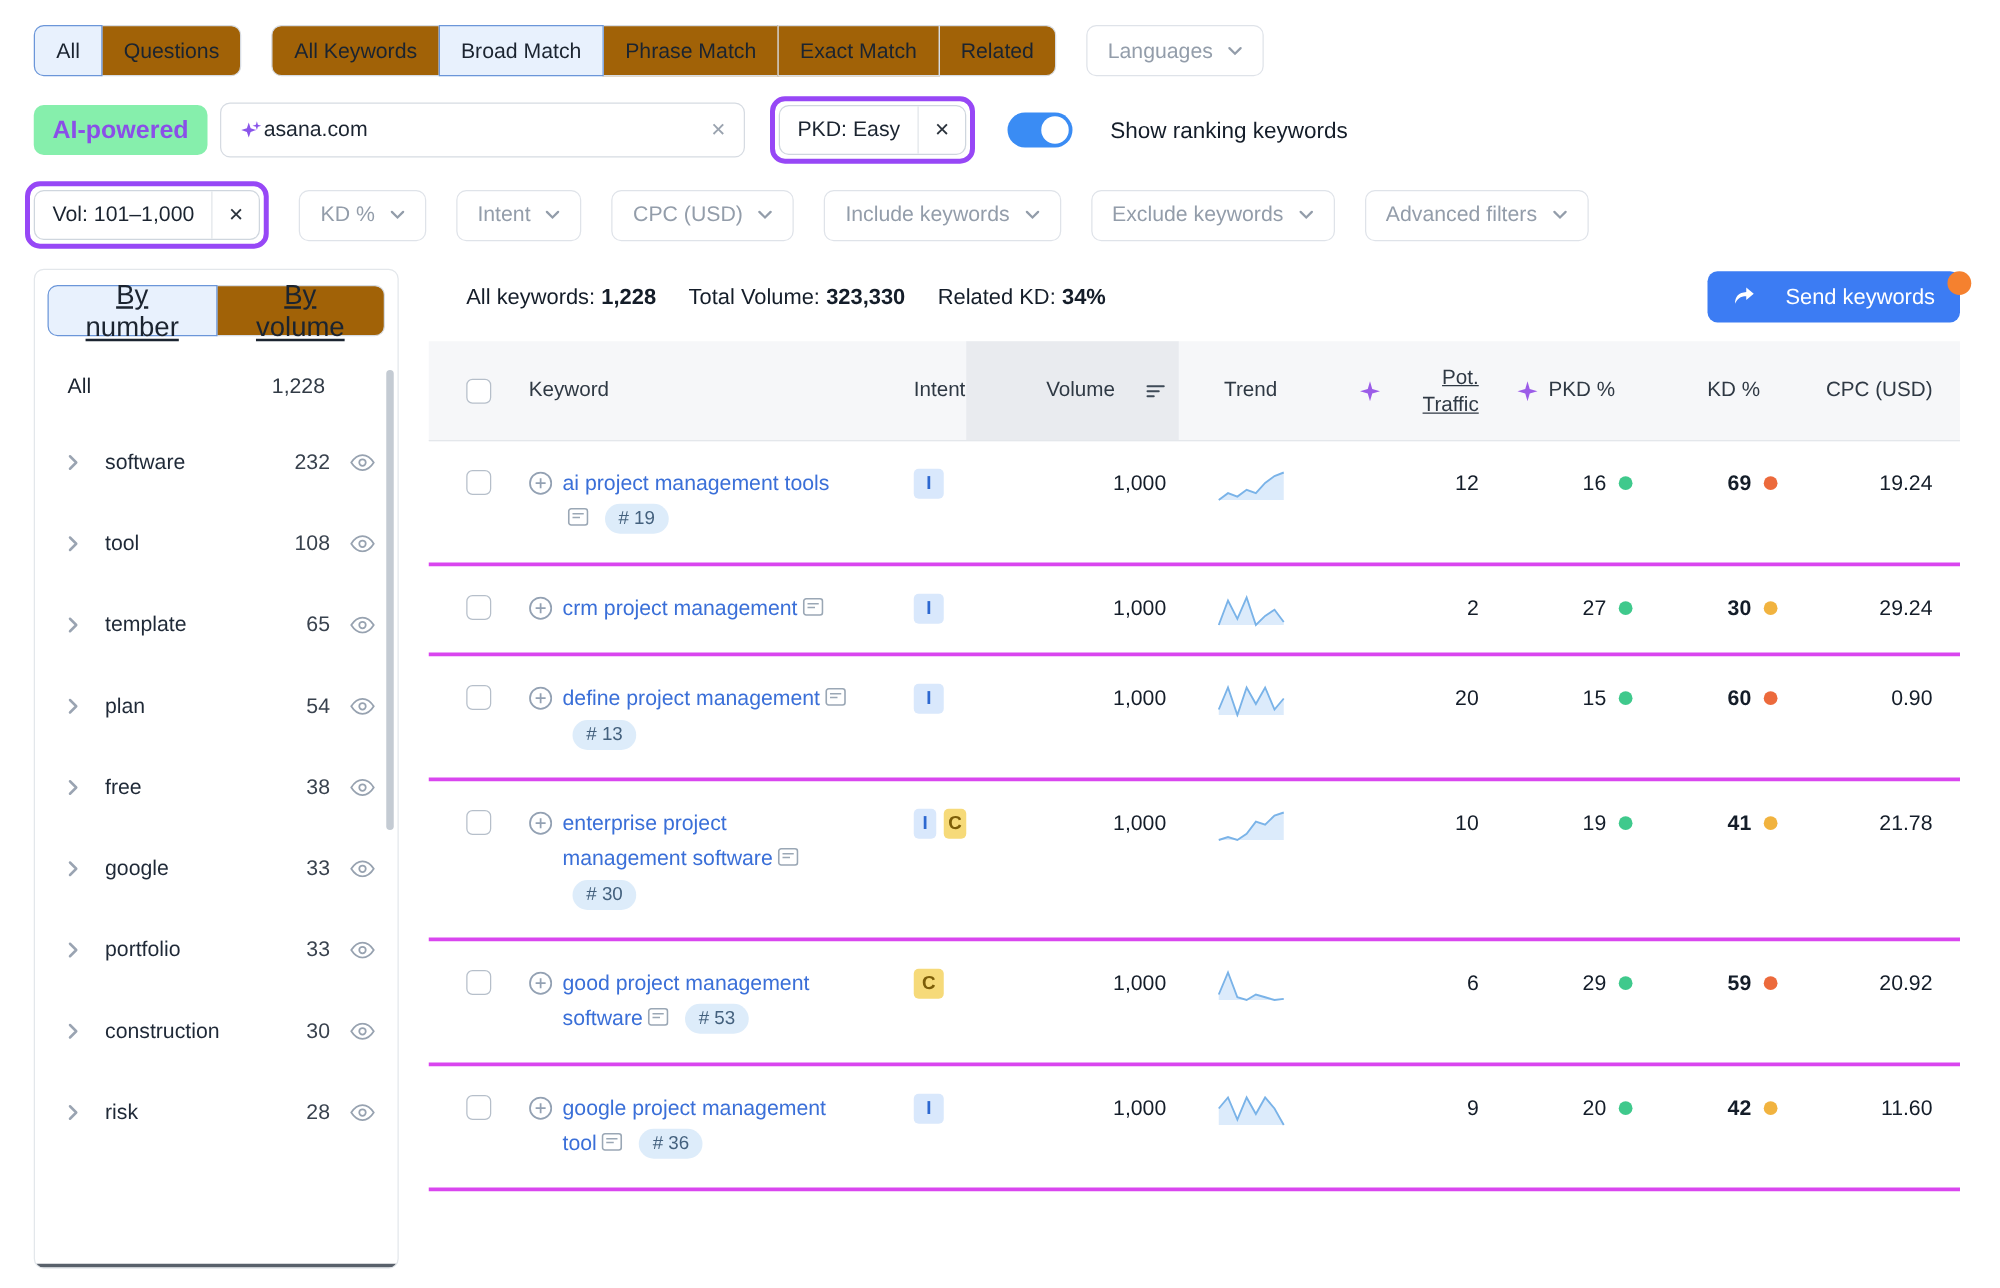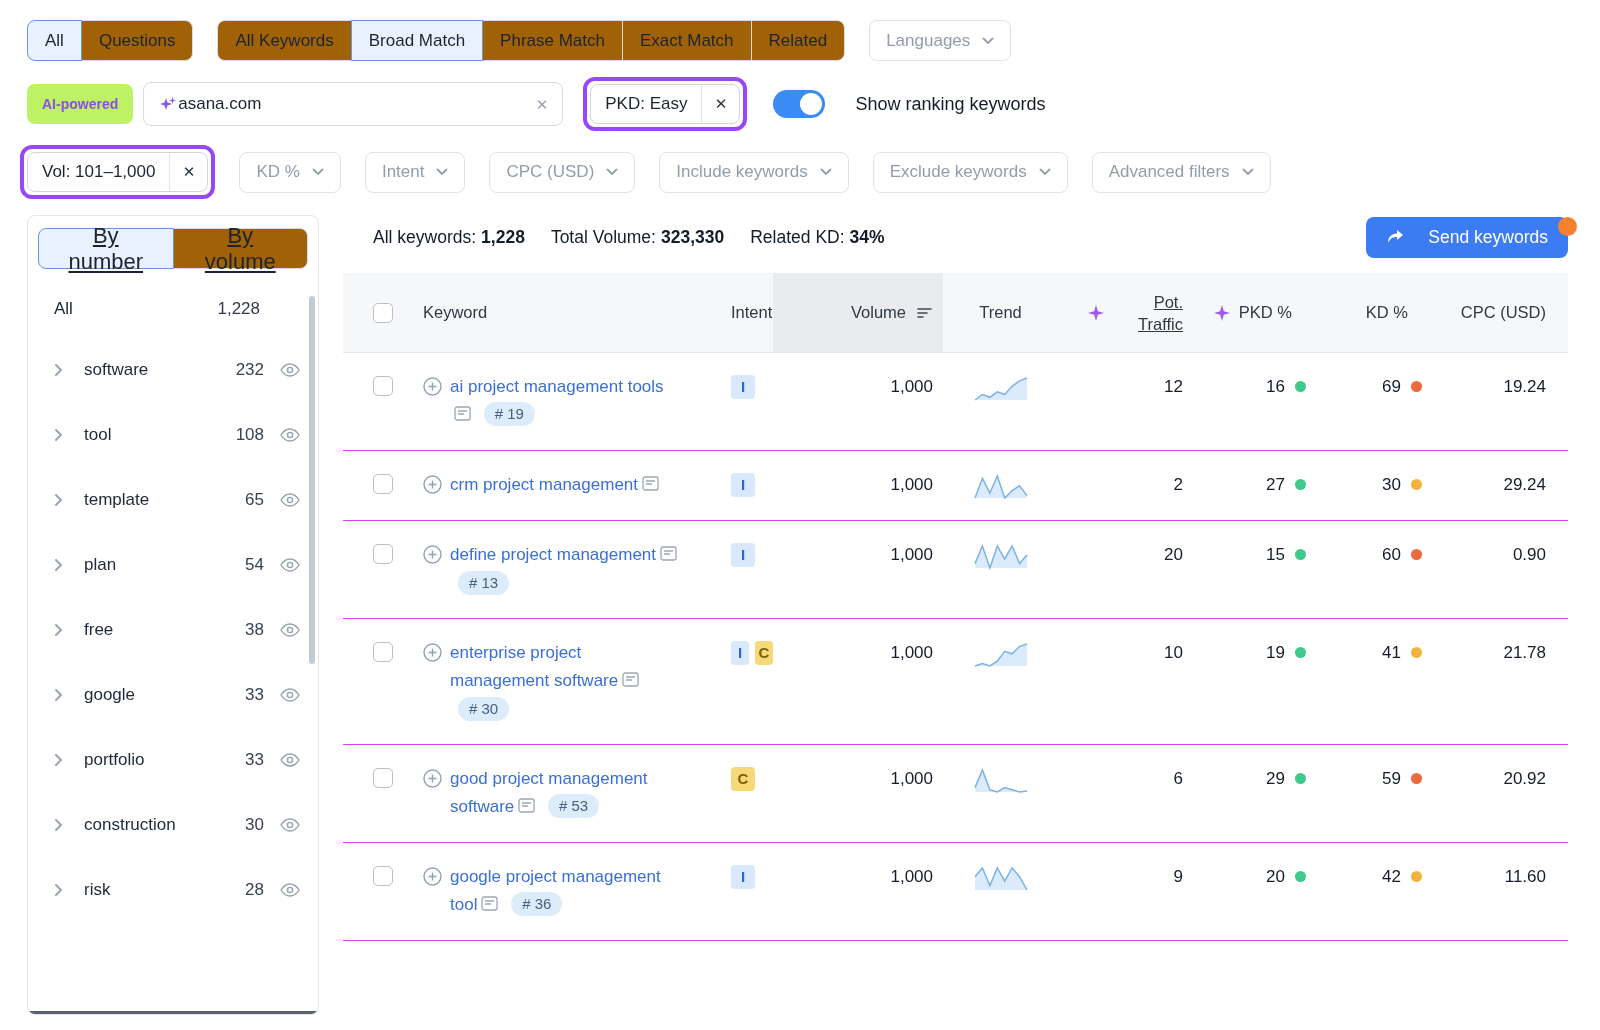--- a/index.html
+++ b/index.html
@@ -16,22 +16,22 @@
   .seg-btn:last-child{border-radius:0 8px 8px 0;}
   .seg-btn + .seg-btn{margin-left:-1px;}
   .seg-btn.selected{background:#e8f1fd;border-color:#6b96d9;z-index:2;}
   .segmented + .segmented{margin-left:24px;}
   .dd{height:41px;padding:0 16px;border:1px solid #dfe3e9;border-radius:8px;background:#fff;
     display:flex;align-items:center;gap:12px;font-size:17px;color:#939daa;cursor:pointer;}
   .languages{margin-left:24px;}
 
   
   .search-row{margin-top:16px;display:flex;align-items:center;height:54px;}
-  .ai-label{height:40px;display:flex;align-items:center;padding:0 15px;background:#bef264;
-    color:var(--ai-purple);border-radius:8px;font-size:14px;font-weight:bold;}
+  .ai-label{height:40px;display:flex;align-items:center;padding:0 15px;background:#86efac;
+    color:var(--ai-purple);border-radius:8px;font-size:20px;font-weight:bold;}
   .search-box{margin-left:10px;width:420px;height:44px;border:1px solid #d6dbe2;border-radius:8px;
     display:flex;align-items:center;padding:0 14px;background:#fff;}
   .search-box input{flex:1;border:none;outline:none;font-size:17px;color:#1b2430;
     font-family:"Liberation Sans","DejaVu Sans",sans-serif;background:transparent;}
   .x-btn{color:#9aa3af;font-size:15px;cursor:pointer;line-height:1;}
   .annotation{border:4px solid var(--annotation-purple);border-radius:12px;padding:3px;background:#fff;display:inline-flex;}
   .search-row .annotation{margin-left:20px;}
   .chip{display:flex;align-items:center;height:40px;border:1px solid #cfd6de;border-radius:8px;
     background:#fff;font-size:17px;color:#1b2430;}
   .chip-label{padding:0 14px;white-space:nowrap;}
@@ -74,31 +74,31 @@
     background:var(--notif-orange);}
 
   
   .table{--cols:62px minmax(240px,1fr) 78px 170px 115px 135px 125px 120px 130px;margin-top:14px;}
   .thead{display:grid;grid-template-columns:var(--cols);background:#f6f7f9;border-bottom:1px solid #e4e7eb;
     min-height:80px;align-items:stretch;font-size:16.5px;color:#2f3944;}
   .th{display:flex;align-items:center;}
   .th.cb-cell,.cell.cb-cell{padding-left:30px;}
   .th.kw-h{padding-left:18px;}
   .th.intent-h{padding-left:36px;}
-  .th.vol-h{background:#e9ebef;justify-content:flex-end;gap:10px;padding-right:10px;}
+  .th.vol-h{background:#e9ebef;justify-content:flex-end;gap:24px;padding-right:10px;}
   .th.trend-h{justify-content:center;}
   .th.right{justify-content:flex-end;text-align:right;}
   .th.pt-h{padding-right:10px;gap:14px;text-decoration:underline;}
   .th.pt-h .two-line{width:64px;line-height:22px;}
   .th.pkd-h{padding-right:26px;gap:8px;}
   .th.kd-h{padding-right:30px;}
   .th.cpc-h{padding-right:22px;}
   .checkbox{width:20px;height:20px;border:1.6px solid #b6bfca;border-radius:5px;background:#fff;
     display:inline-block;cursor:pointer;flex-shrink:0;}
-  .trow{display:grid;grid-template-columns:var(--cols);border-bottom:1px solid #d946ef;
+  .trow{display:grid;grid-template-columns:var(--cols);border-bottom:3px solid #d946ef;
     padding:20px 0;align-items:start;font-size:17px;line-height:28px;}
   .cell{display:flex;}
   .cell.cb-cell{padding-top:3px;}
   .kw-cell{padding-left:18px;gap:8px;}
   .plus-icon{display:flex;margin-top:4px;cursor:pointer;flex-shrink:0;}
   .kw-text{max-width:230px;color:var(--link-blue);}
   .kw-text a{color:var(--link-blue);text-decoration:none;cursor:pointer;}
   .serp-icon{display:inline-block;vertical-align:-1px;margin-left:4px;}
   .rank-badge{display:inline-block;background:#ddecfa;color:#44617e;border-radius:12px;
     padding:0 11px;font-size:15px;line-height:24px;margin-left:8px;vertical-align:1px;white-space:nowrap;}
@@ -106,21 +106,21 @@
   .intent-badge{width:24px;height:24px;border-radius:4px;display:flex;align-items:center;justify-content:center;
     font-size:15px;font-weight:bold;cursor:pointer;}
   .intent-badge.informational{background:var(--intent-info-bg);color:var(--intent-info-text);}
   .intent-badge.commercial{background:var(--intent-comm-bg);color:var(--intent-comm-text);}
   .num{justify-content:flex-end;color:#141d29;}
   .vol-cell{padding-right:10px;}
   .trend-cell{justify-content:center;padding-top:3px;}
   .pt-cell{padding-right:10px;}
   .dot-cell{align-items:flex-start;gap:10px;}
   .pkd-cell{padding-right:12px;}
-  .kd-cell{padding-right:16px;}
+  .kd-cell{padding-right:16px;font-weight:bold;}
   .dot{width:11px;height:11px;border-radius:50%;margin-top:8px;flex-shrink:0;}
   .dot.green{background:var(--dot-green);}
   .dot.amber{background:var(--dot-amber);}
   .dot.orange{background:var(--dot-orange);}
   .cpc-cell{padding-right:22px;}
 </style>
 </head>
 <body>
 
 <div class="app">

